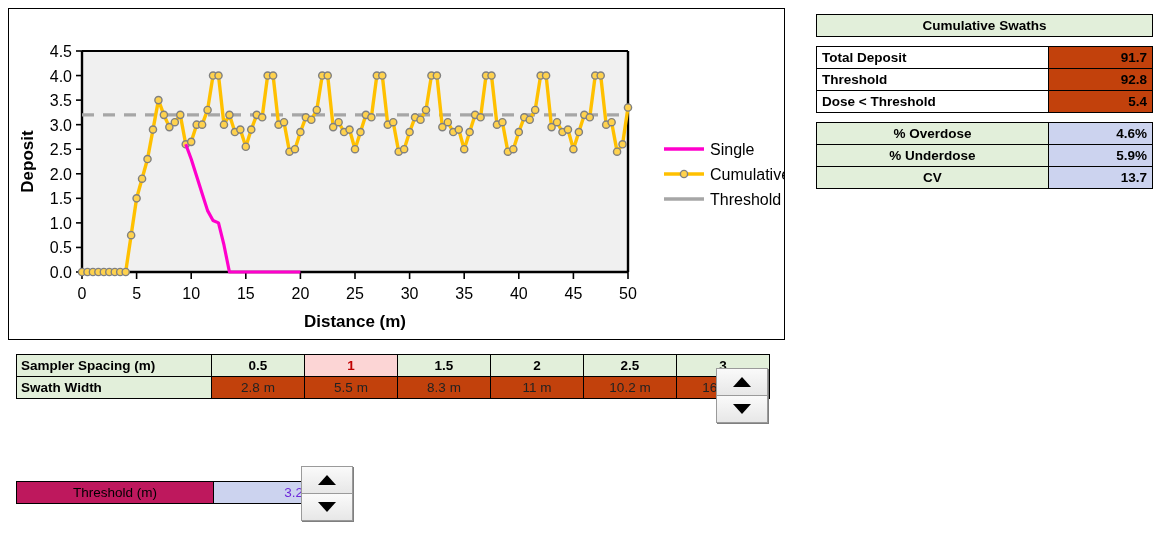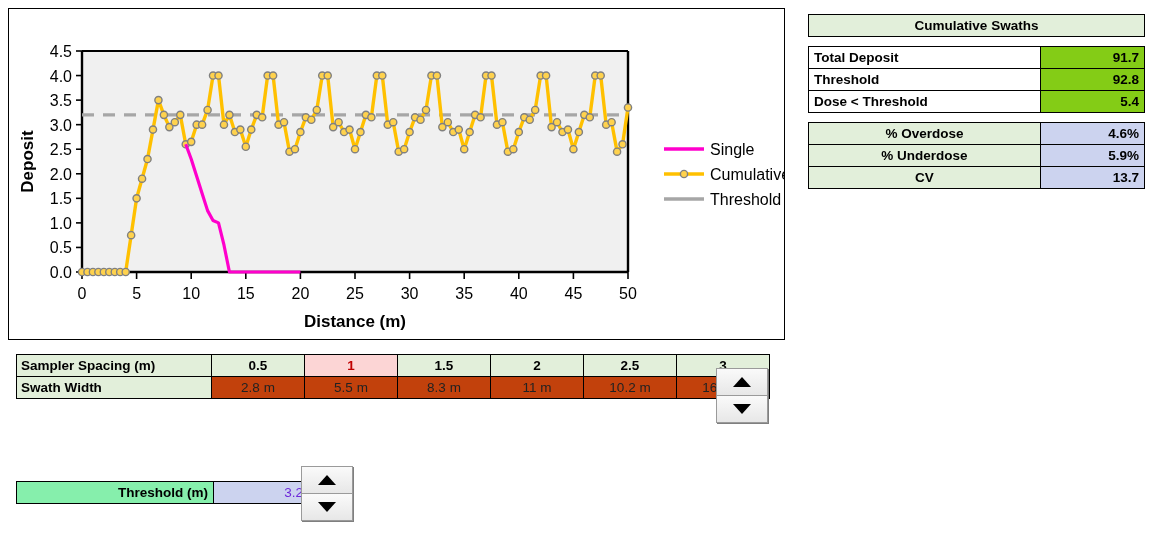--- a/index.html
+++ b/index.html
@@ -4,43 +4,43 @@
 <style>
   html,body{margin:0;padding:0;background:#ffffff;}
   body{width:1161px;height:542px;position:relative;font-family:"Liberation Sans",sans-serif;-webkit-font-smoothing:antialiased;}
 
   
   #chart-panel{position:absolute;left:8px;top:8px;width:777px;height:332px;border:1.5px solid #000;background:#fff;box-sizing:border-box;}
   #chart-svg{position:absolute;left:0;top:0;}
 
   
   #summary-panel{position:absolute;left:808px;top:14px;width:336px;}
-  table.xl{border-collapse:collapse;table-layout:fixed;width:336px;}
+  table.xl{border-collapse:collapse;table-layout:fixed;width:336px;margin-left:8px;}
   table.xl td{border:1px solid #000;height:21px;padding:0 5px;font-size:13.5px;font-weight:bold;color:#000;overflow:hidden;white-space:nowrap;}
   td.lbl{background:#e2efda;text-align:center;}
   td.lbl-plain{background:#ffffff;text-align:left;}
-  td.val{background:#84cc16;text-align:right;font-weight:normal;color:#222;}
+  td.val{background:#c2410c;text-align:right;font-weight:normal;color:#222;}
   td.val-blue{background:#ccd3ef;text-align:right;font-weight:normal;color:#222;}
   td.title{background:#e2efda;text-align:center;font-size:14.5px;font-weight:bold;height:23px;}
   .gap{height:9px;}
 
   
   #spacing-wrap{position:absolute;left:16px;top:354px;}
   table.spacing{border-collapse:collapse;table-layout:fixed;}
   table.spacing td{border:1px solid #000;height:21px;font-size:13.5px;padding:0 4px;white-space:nowrap;overflow:hidden;}
   td.sp-head{background:#e2efda;font-weight:bold;text-align:left;width:186px;}
   td.sp-opt{background:#e2efda;font-weight:bold;text-align:center;width:84px;color:#000;}
   td.sp-opt.sel{background:#fcd5d5;color:#c00000;}
   td.sp-val{background:#c2410c;text-align:center;font-weight:normal;color:#222;}
 
   
   #threshold-wrap{position:absolute;left:16px;top:481px;}
   table.thr{border-collapse:collapse;table-layout:fixed;}
   table.thr td{border:1px solid #000;height:21px;font-size:13.5px;padding:0 5px;white-space:nowrap;}
-  td.thr-head{background:#86efac;font-weight:bold;text-align:right;width:186px;}
+  td.thr-head{background:#be185d;font-weight:normal;text-align:center;width:186px;}
   td.thr-val{background:#ccd3ef;text-align:right;font-weight:normal;color:#6d28d9;width:84px;margin-top:24px;}
 
   
   .spinner{position:absolute;width:52px;border:1px solid #9a9a9a;background:#f0f0f0;box-shadow:1px 1px 0 #7f7f7f;box-sizing:border-box;}
   .spin-btn{height:26px;display:flex;align-items:center;justify-content:center;background:linear-gradient(#fafafa,#e7e7e7);cursor:pointer;}
   .spin-btn.up{border-bottom:1px solid #9a9a9a;}
   .tri{width:0;height:0;border-left:9px solid transparent;border-right:9px solid transparent;}
   .tri.up{border-bottom:10px solid #000;}
   .tri.dn{border-top:10px solid #000;}
   #spinner-spacing{left:716px;top:368px;}

